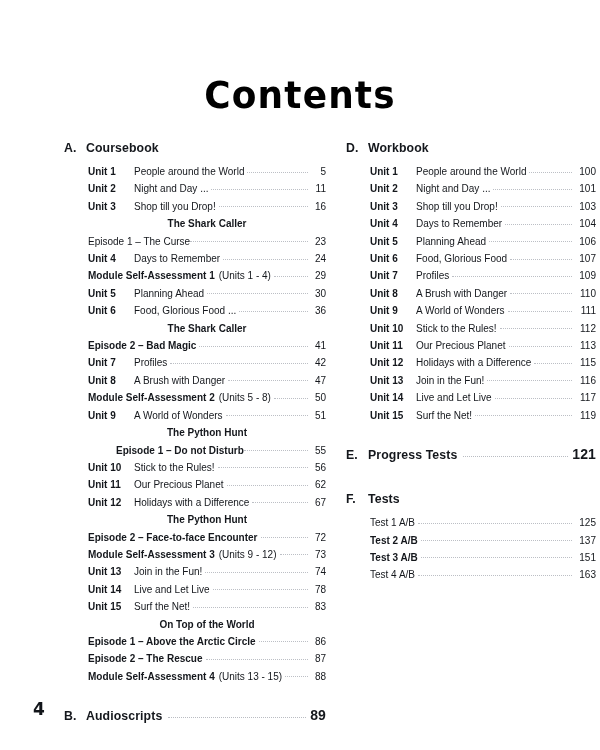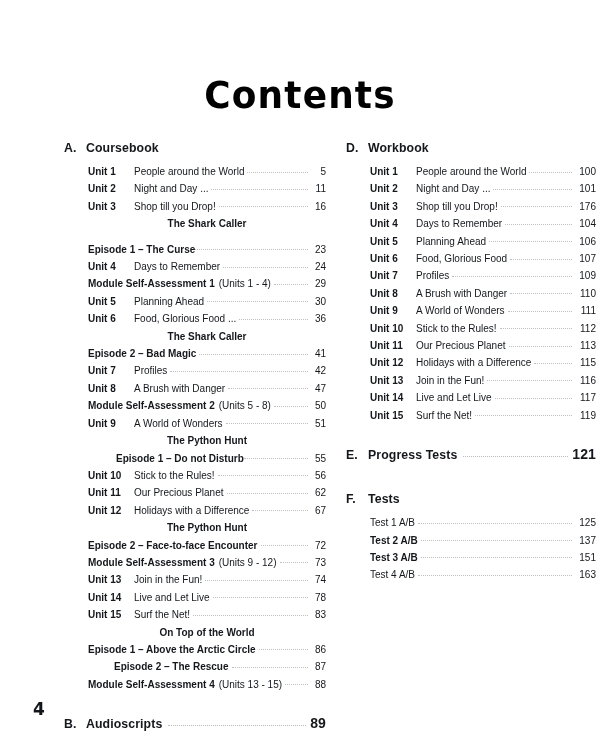--- a/index.html
+++ b/index.html
@@ -171,21 +171,21 @@
           <div class="row">
             <span class="unit">Unit 3</span>
             <span class="title">Shop till you Drop!</span>
             <span class="leader"></span>
             <span class="pg">16</span>
           </div>
           <div class="row plain">
             <span>The Shark Caller</span>
           </div>
           <div class="row">
-            <span class="title" style="font-weight: bold; margin-top: 8px;">Episode 1 – The Curse</span>
+            <span class="title" style="font-weight: normal;">Episode 1 – The Curse</span>
             <span class="leader tight"></span>
             <span class="pg">23</span>
           </div>
           <div class="row">
             <span class="unit">Unit 4</span>
             <span class="title">Days to Remember</span>
             <span class="leader"></span>
             <span class="pg">24</span>
           </div>
           <div class="row">
@@ -298,21 +298,21 @@
           </div>
           <div class="row plain">
             <span>On Top of the World</span>
           </div>
           <div class="row">
             <span class="title" style="font-weight: bold;">Episode 1 – Above the Arctic Circle</span>
             <span class="leader"></span>
             <span class="pg">86</span>
           </div>
           <div class="row">
-            <span class="title" style="font-weight: bold; margin-left: 26px;">Episode 2 – The Rescue</span>
+            <span class="title" style="font-weight: bold;">Episode 2 – The Rescue</span>
             <span class="leader"></span>
             <span class="pg">87</span>
           </div>
           <div class="row">
             <span class="title" style="font-weight: bold;">Module Self-Assessment 4</span>
             <span class="sub" style="margin-left: 4px;"> (Units 13 - 15)</span>
             <span class="leader"></span>
             <span class="pg">88</span>
           </div>
         </div>
@@ -340,21 +340,21 @@
           <div class="row wide">
             <span class="unit">Unit 2</span>
             <span class="title">Night and Day ...</span>
             <span class="leader"></span>
             <span class="pg">101</span>
           </div>
           <div class="row wide">
             <span class="unit">Unit 3</span>
             <span class="title">Shop till you Drop!</span>
             <span class="leader"></span>
-            <span class="pg">176</span>
+            <span class="pg">103</span>
           </div>
           <div class="row wide">
             <span class="unit">Unit 4</span>
             <span class="title">Days to Remember</span>
             <span class="leader"></span>
             <span class="pg">104</span>
           </div>
           <div class="row wide">
             <span class="unit">Unit 5</span>
             <span class="title">Planning Ahead</span>

